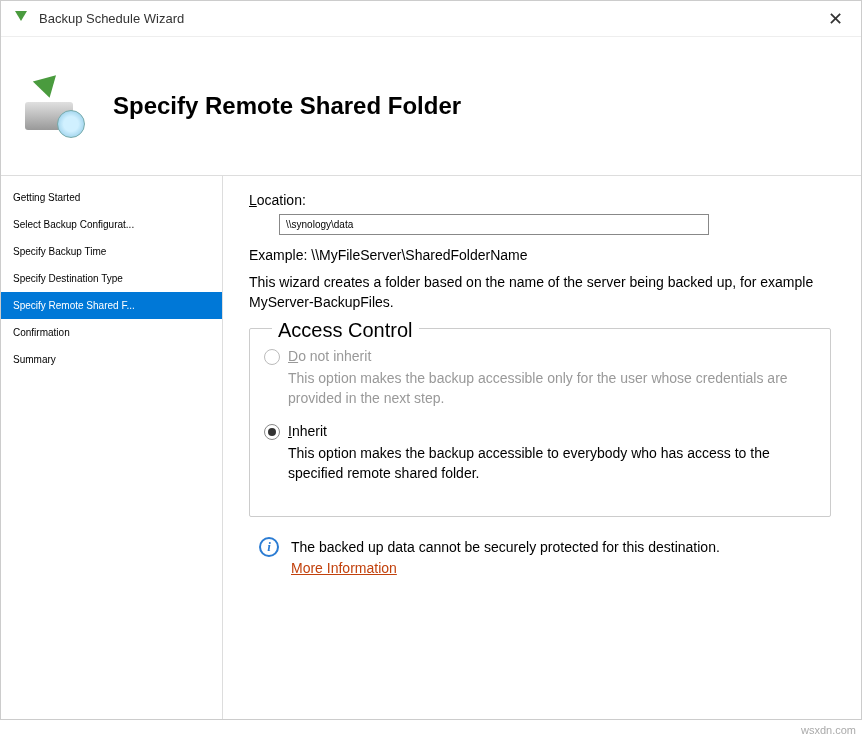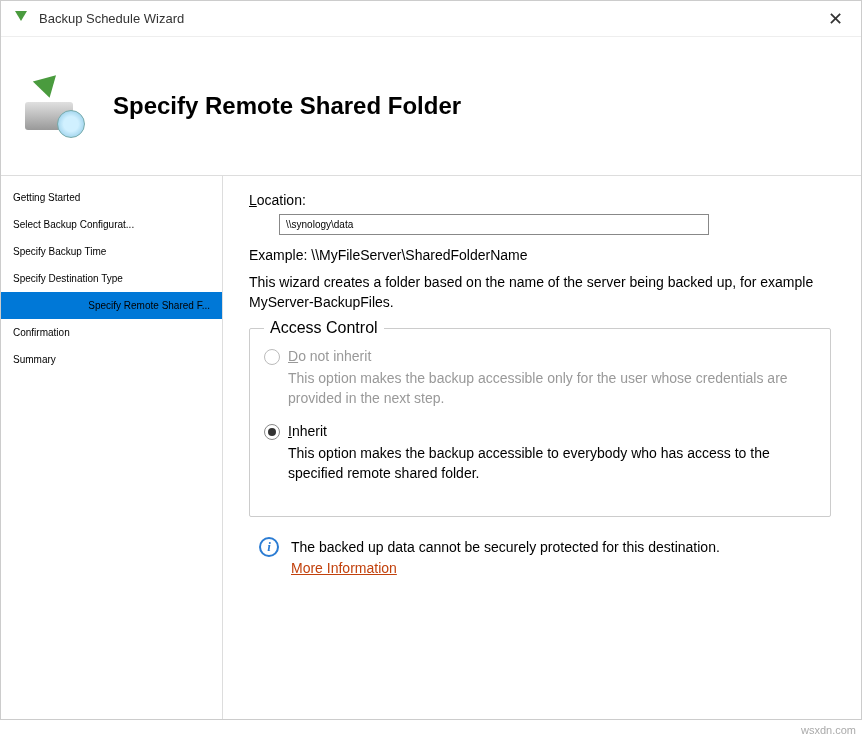--- a/index.html
+++ b/index.html
@@ -14,31 +14,31 @@
     .banner { height: 90px; display: flex; align-items: center; padding: 10px 20px; background: #fff; }
     .banner-icon { width: 64px; height: 64px; margin-right: 28px; position: relative; }
     .banner-icon .disk { position: absolute; bottom: 8px; left: 4px; width: 48px; height: 28px; background: linear-gradient(180deg, #e0e0e0, #999); border-radius: 3px; }
     .banner-icon .clock { position: absolute; bottom: 0; right: 0; width: 28px; height: 28px; border-radius: 50%; background: radial-gradient(circle, #d0f0ff 40%, #80c0e0); border: 1px solid #7aa; }
     .banner-icon .bigarrow { position: absolute; top: 4px; left: 14px; width: 0; height: 0; border-left: 12px solid transparent; border-right: 12px solid transparent; border-top: 20px solid #4a9b3e; transform: rotate(-15deg); }
     .banner-title { font-size: 24px; font-weight: 600; color: #000; }
     
     .body { flex: 1; display: flex; border-top: 1px solid #ddd; min-height: 0; }
     .sidebar { width: 222px; border-right: 1px solid #ddd; padding-top: 8px; }
     .step { padding: 8px 12px; font-size: 10px; color: #000; cursor: pointer; white-space: nowrap; overflow: hidden; text-overflow: ellipsis; }
-    .step.active { background: #0078d7; color: #000000; text-align: right; }
+    .step.active { background: #0078d7; color: #ffffff; }
     
     .content { flex: 1; padding: 16px 30px 10px 26px; font-size: 14px; color: #000; overflow: auto; position: relative; }
     .field-label { display: block; margin-bottom: 6px; }
     .u { text-decoration: underline; }
     .location-input { width: 430px; margin-left: 30px; padding: 4px 6px; font-size: 10px; border: 1px solid #888; outline: none; }
     .example { margin-top: 12px; margin-bottom: 10px; }
     .desc { line-height: 1.4; }
     
     .groupbox { border: 1px solid #ccc; border-radius: 2px; margin-top: 16px; padding: 14px 14px 18px 14px; position: relative; }
-    .group-legend { position: absolute; top: -10px; left: 14px; background: #fff; padding: 0 6px; font-size: 16px; }
+    .group-legend { position: absolute; top: -10px; left: 22px; background: #fff; padding: 0 6px; font-size: 20px; }
     .radio-row { display: flex; align-items: center; margin-top: 4px; }
     .radio { width: 16px; height: 16px; border-radius: 50%; border: 1px solid #888; margin-right: 8px; margin-top: 2px; position: relative; flex-shrink: 0; }
     .radio.disabled { border-color: #bbb; }
     .radio.checked::after { content: ""; position: absolute; top: 3px; left: 3px; width: 8px; height: 8px; border-radius: 50%; background: #333; }
     .radio-block { margin-bottom: 14px; }
     .radio-label.disabled { color: #999; }
     .radio-desc { margin-left: 24px; margin-top: 4px; line-height: 1.4; }
     .radio-desc.disabled { color: #999; }
     
     .info-row { display: flex; align-items: flex-start; margin-top: 20px; margin-left: 10px; }

